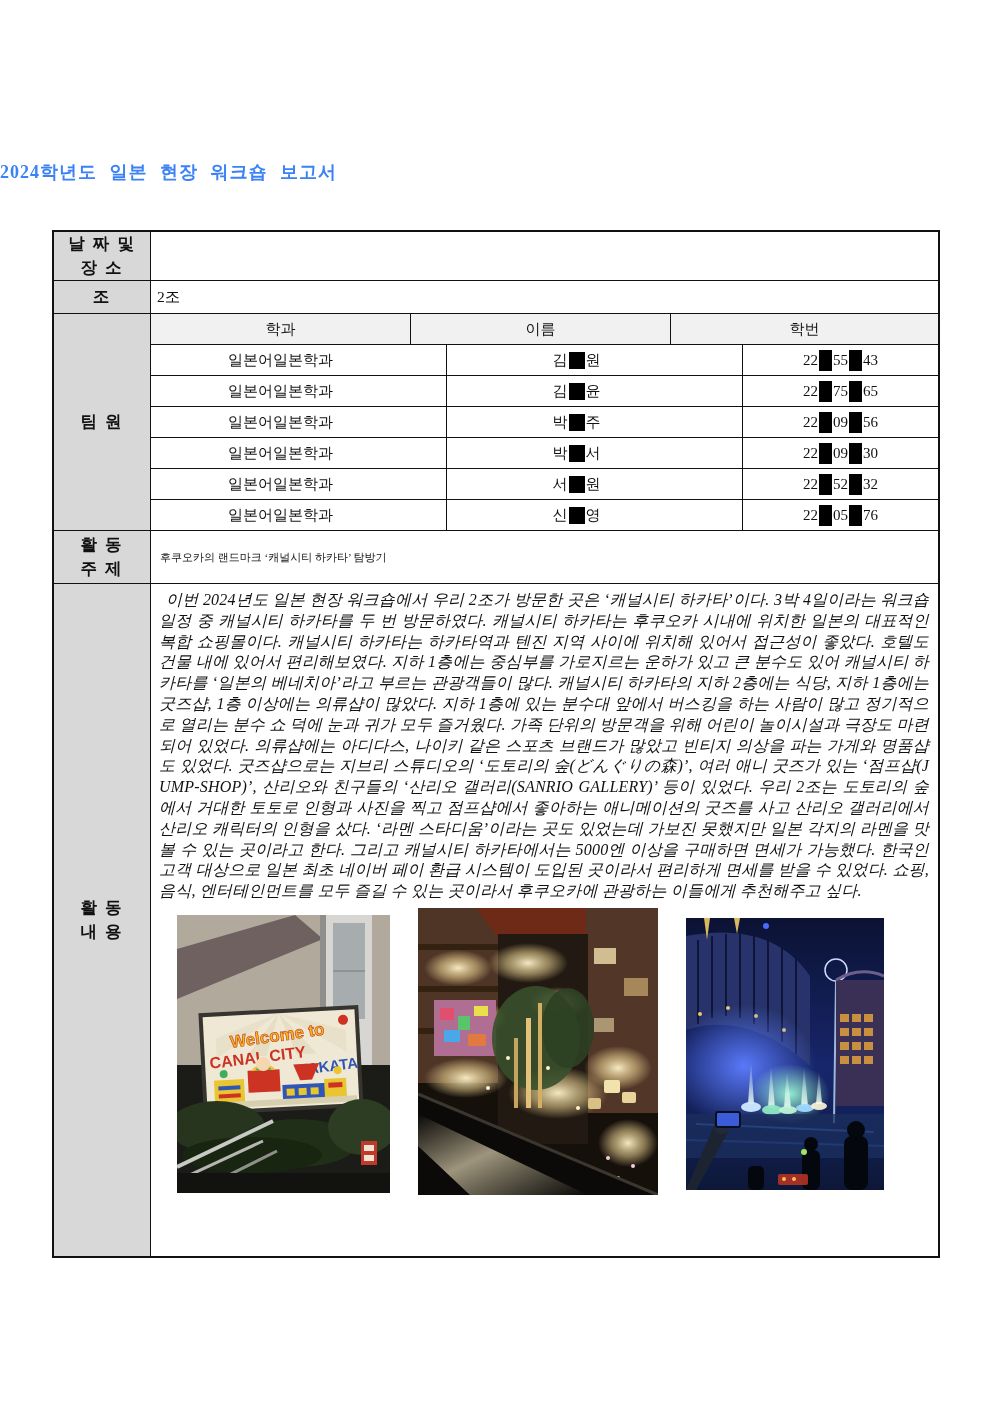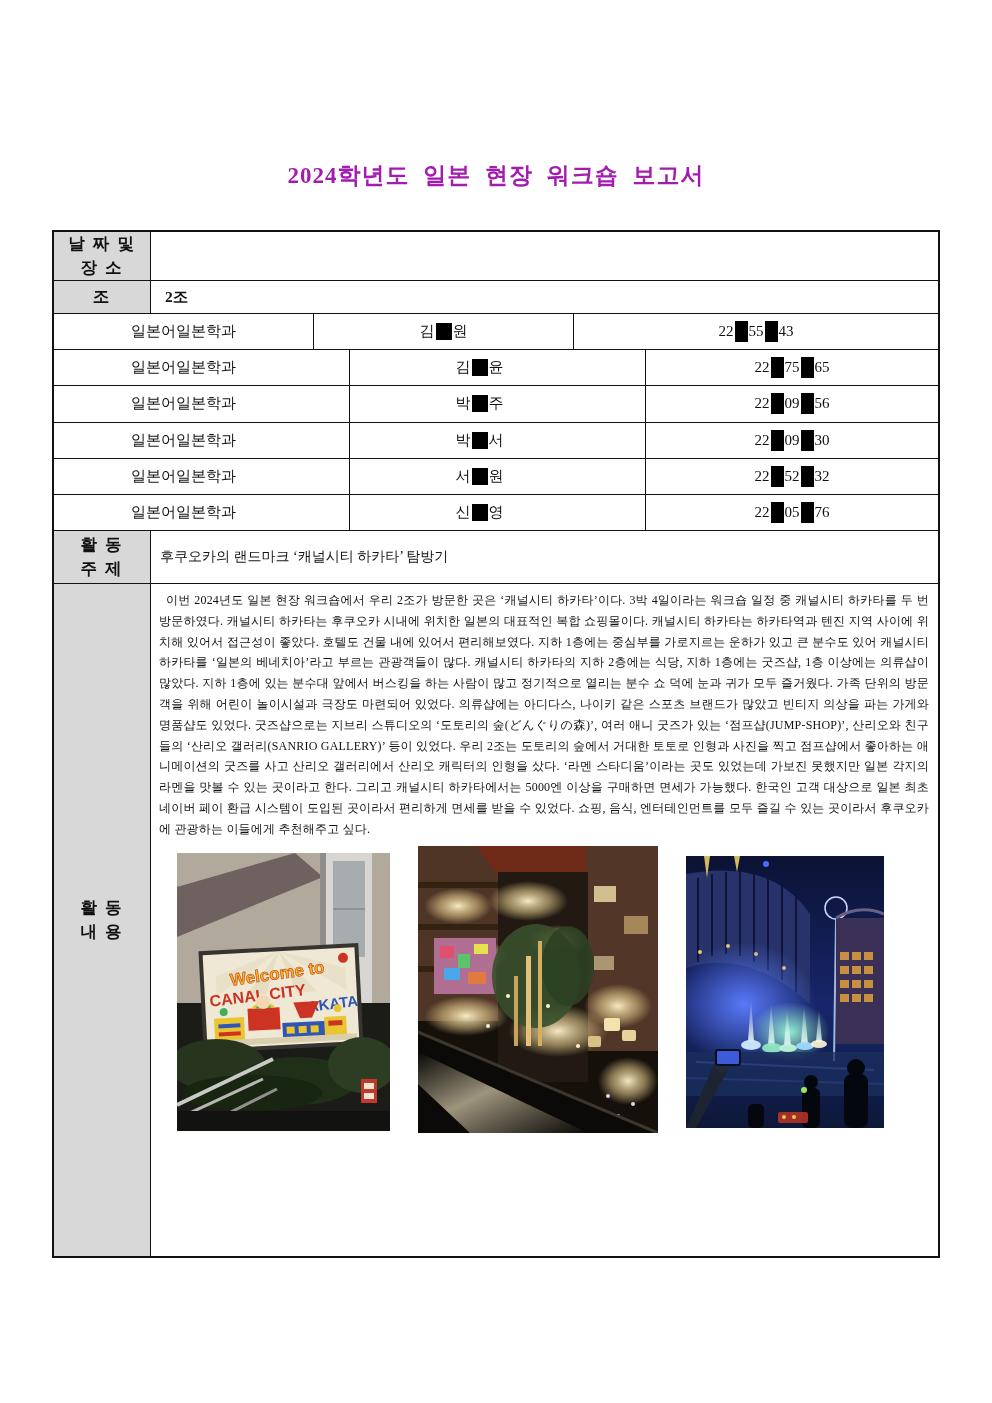--- a/index.html
+++ b/index.html
@@ -7,24 +7,23 @@
   .page {
     position:relative;
     width:992px; height:1403px;
     background:#ffffff;
     font-family:"Liberation Serif","DejaVu Serif",serif;
     color:#1a1a1a;
     overflow:hidden;
   }
   .doc-title {
     position:absolute; top:160px; left:0; width:100%;
-    text-align:center;
-    font-size:23px; font-weight:bold;
+    font-size:18px; font-weight:bold;
     letter-spacing:1px; word-spacing:7px;
-    color:#a21caf;
+    color:#3b82f6;
   }
   .report-table {
     position:absolute; left:52px; top:230px;
     width:888px; height:1028px;
     border:2px solid #111;
     display:flex; flex-direction:column;
     background:#fff;
   }
   .row { display:flex; width:100%; }
   .row + .row { border-top:1px solid #111; }
@@ -35,45 +34,45 @@
     display:flex; flex-direction:column;
     align-items:center; justify-content:center;
     font-size:16.5px; font-weight:bold;
     letter-spacing:2px; line-height:1.45;
     text-align:center; color:#111;
   }
   .value-cell { flex:1; display:flex; align-items:center; font-size:15.5px; color:#111; }
   .row-date { height:48px; }
   .row-date .value-cell { justify-content:center; }
   .row-group { height:33px; }
-  .row-group .value-cell { justify-content:flex-start; padding-left:14px;font-weight:bold; }
+  .row-group .value-cell { justify-content:flex-start; padding-left:6px; }
   .row-team { height:217px; }
   .team-grid { flex:1; display:flex; flex-direction:column; }
   .trow { display:flex; flex:1; }
   .trow + .trow { border-top:1px solid #111;gap:36px; }
   .tcell {
     display:flex; align-items:center; justify-content:center;
     font-size:15px; color:#111;
   }
   .tcell.dept { width:259px; flex:0 0 259px; }
   .tcell.name { width:260px; flex:0 0 260px; border-left:1px solid #111; }
   .tcell.sid  { flex:1; border-left:1px solid #111; }
   .trow.thead .tcell { background:#f1f1f1; font-size:15px; }
   .redact { display:inline-block; background:#000; }
   .name-redact { width:16px; height:17px; vertical-align:-3px; margin:0 1px; }
   .id-redact { width:13px; height:21px; vertical-align:-5px; margin:0 1px; }
   .row-topic { height:53px; }
-  .row-topic .value-cell { padding-left:9px; font-size:14px; }
+  .row-topic .value-cell { padding-left:9px; font-size:11px; }
   .row-content { flex:1; }
   .content-cell { flex:1; display:flex; flex-direction:column; }
   .body-text {
     padding:6px 9px 0 8px;
-    font-size:12px; line-height:20.8px;
+    font-size:16px; line-height:20.8px;
     text-align:justify; word-break:break-all;
-    text-indent:7px; letter-spacing:0.2px; color:#111;
+    text-indent:7px; letter-spacing:0.2px; color:#111;font-style:italic;
   }
   .photos {
     margin-top:6px; padding-left:26px;
     display:flex; align-items:flex-start; gap:28px;
   }
   .photo { display:block; }
   .photo svg { display:block; }
   .photo-1 { margin-top:7px; }
   .photo-2 { margin-top:0; }
   .photo-3 { margin-top:10px; }
@@ -93,21 +92,27 @@
         <span>장 소</span>
       </div>
     </div>
 
     <div class="row row-group">
       <div class="label-cell">조</div>
       <div class="value-cell">2조</div>
     </div>
 
     <div class="row row-team">
+      <div class="label-cell">팀 원</div>
       <div class="team-grid">
+        <div class="trow thead">
+          <div class="tcell dept">학과</div>
+          <div class="tcell name">이름</div>
+          <div class="tcell sid">학번</div>
+        </div>
 
         <div class="trow">
           <div class="tcell dept">일본어일본학과</div>
           <div class="tcell name">
               <span>김</span>
               <span class="redact name-redact"></span>
               <span>원</span>
             </div>
           <div class="tcell sid">
               <span>22</span>

